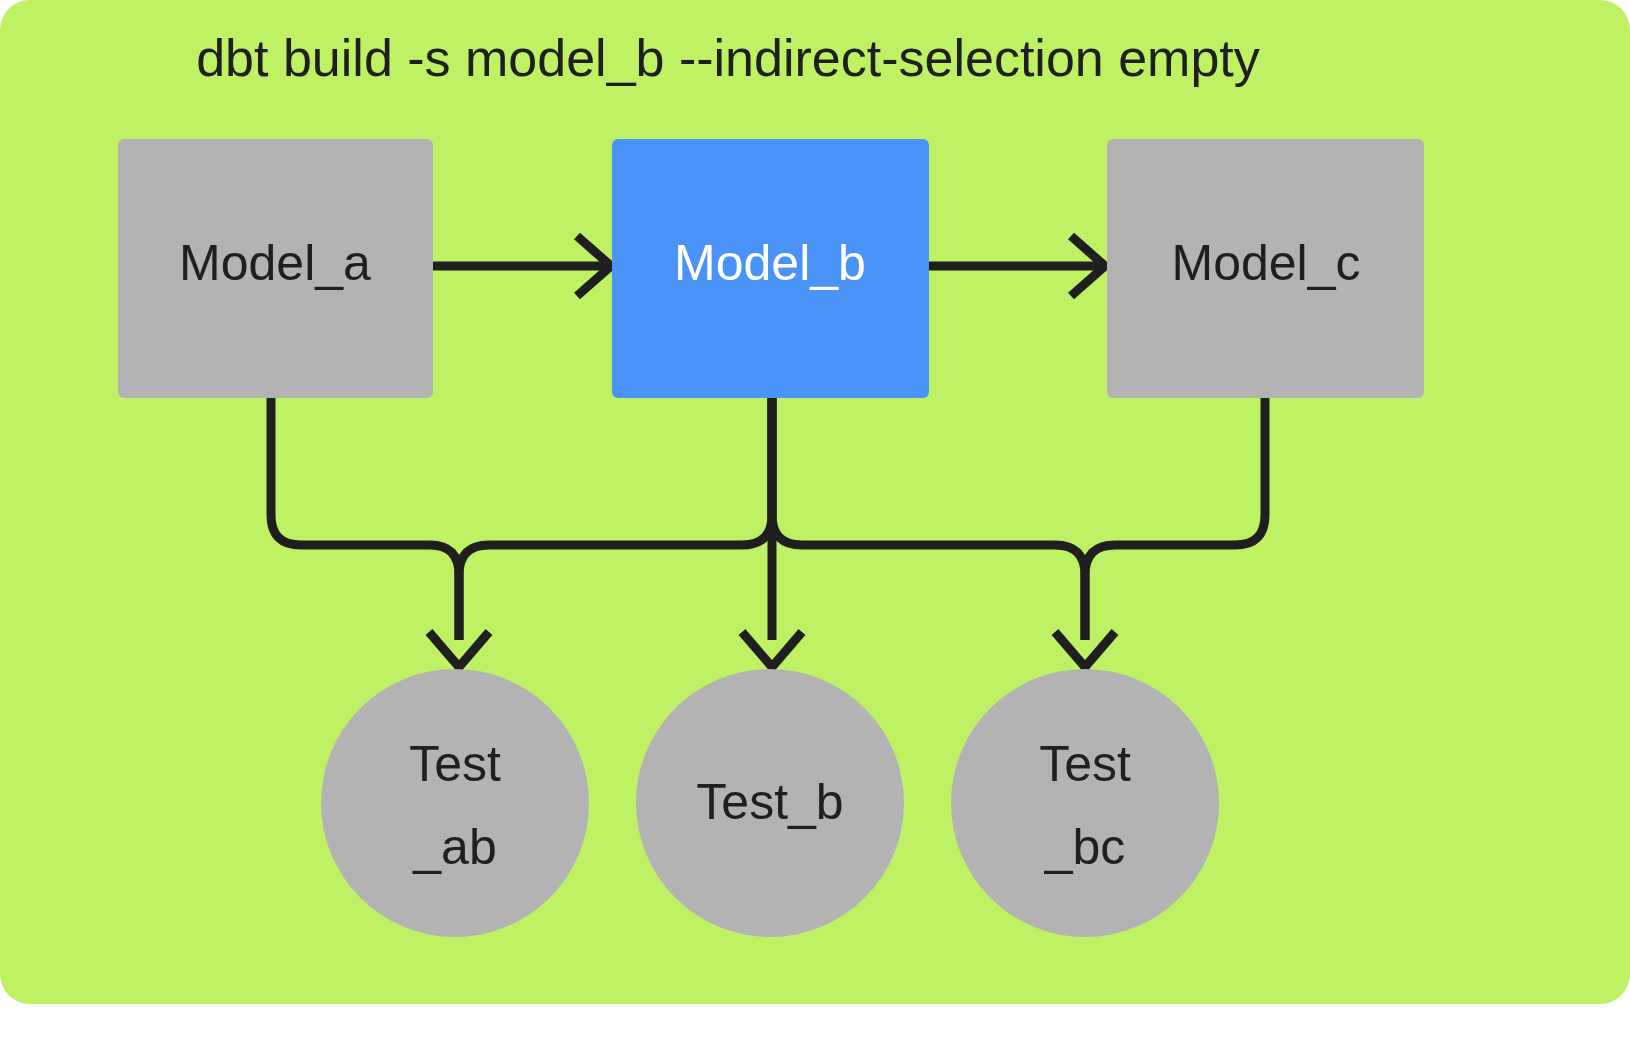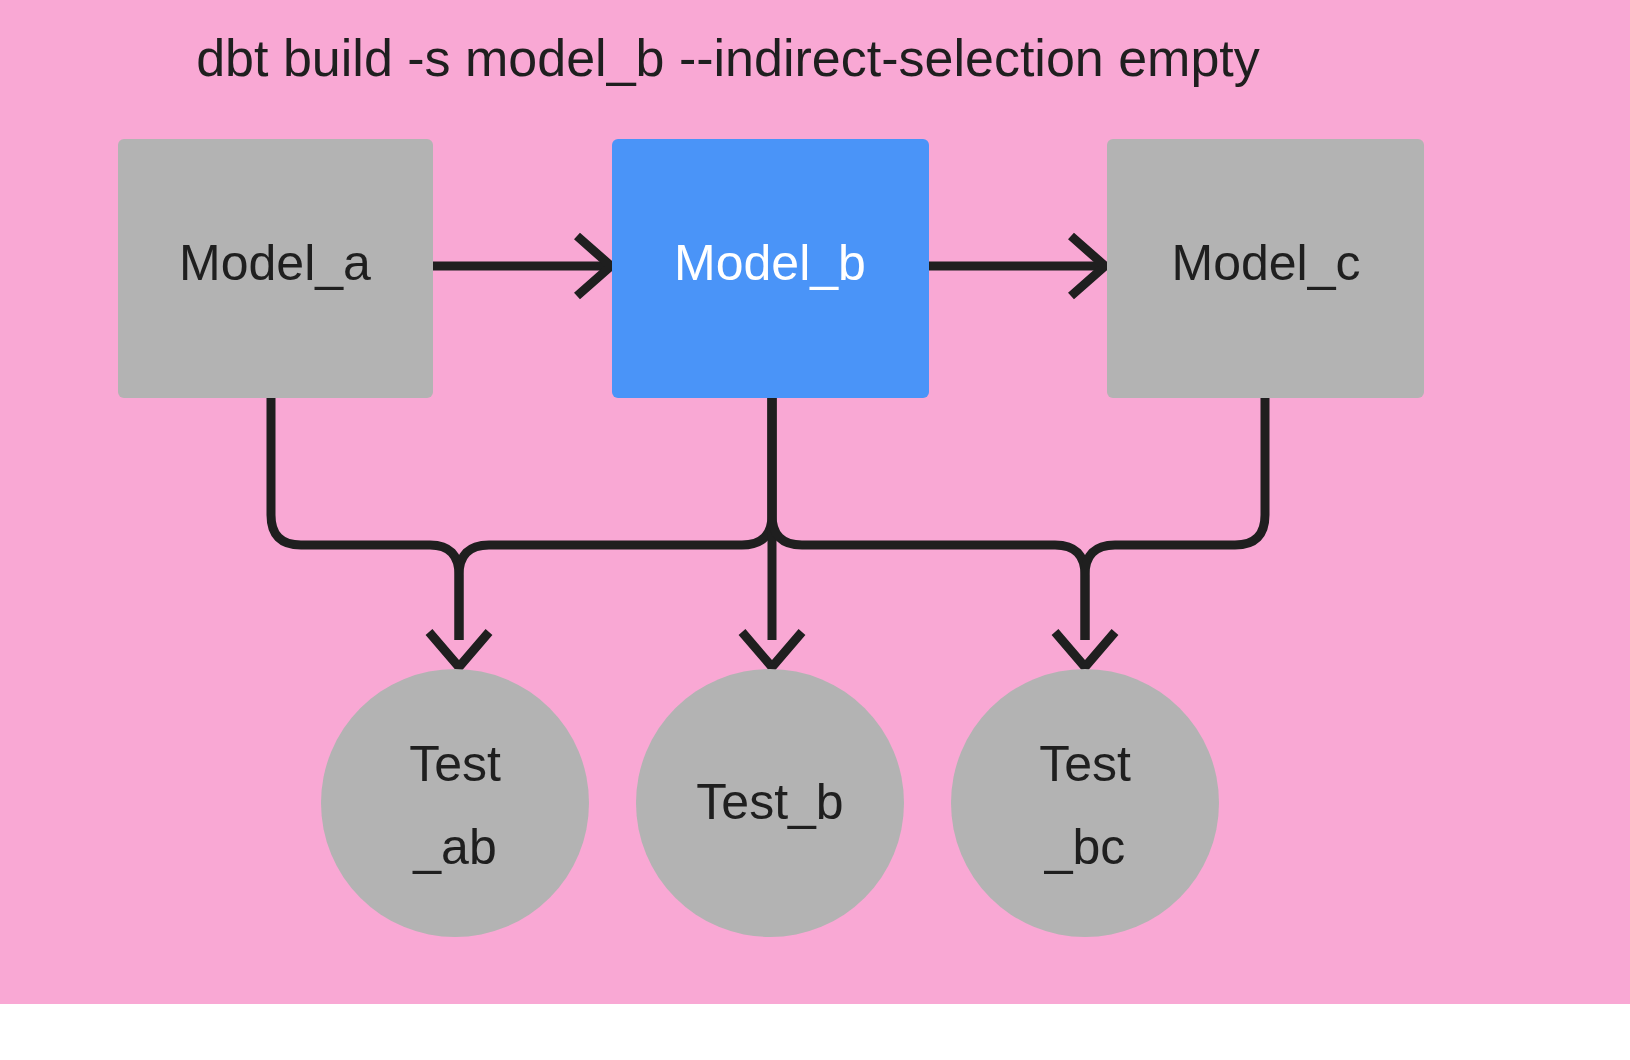--- a/index.html
+++ b/index.html
@@ -10,21 +10,22 @@
   body {
     width: 1630px;
     height: 1060px;
     font-family: "Liberation Sans", sans-serif;
     overflow: hidden;
   }
   #diagram-root {
     position: relative;
     width: 1630px;
     height: 1004px;
-    background: #f9a8d4;
+    background: #bef264;
+    border-radius: 30px;
   }
   svg.diagram-canvas {
     position: absolute;
     top: 0;
     left: 0;
     width: 1630px;
     height: 1060px;
     display: block;
   }
   .node-label {

